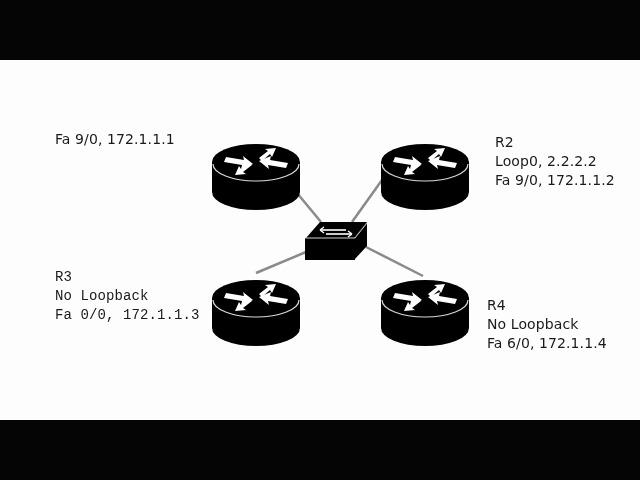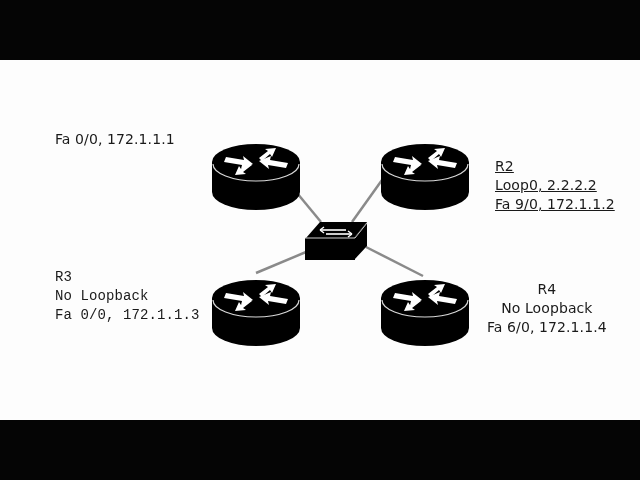--- a/index.html
+++ b/index.html
@@ -66,32 +66,32 @@
     <g transform="translate(256,298)">
         <use href="#router-shape"></use>
       </g>
     <g transform="translate(425,298)">
         <use href="#router-shape"></use>
       </g>
   </svg>
 </div>
 
 <div class="label" style="left:55px; top:130px;">
-  <div>Fa 0/0, 172.1.1.1</div>
+  <div>Fa 9/0, 172.1.1.1</div>
 </div>
 
-<div class="label" style="left:495px; top:157px;text-decoration:underline;">
+<div class="label" style="left:495px; top:133px;">
   <div>R2</div>
   <div>Loop0, 2.2.2.2</div>
   <div>Fa 9/0, 172.1.1.2</div>
 </div>
 
 <div class="label" style="left:55px; top:268px;font-family:Liberation Mono, monospace;">
   <div>R3</div>
   <div>No Loopback</div>
   <div>Fa 0/0, 172.1.1.3</div>
 </div>
 
-<div class="label" style="left:487px; top:280px;text-align:center;">
+<div class="label" style="left:487px; top:296px;">
   <div>R4</div>
   <div>No Loopback</div>
   <div>Fa 6/0, 172.1.1.4</div>
 </div>
 
 </body></html>

